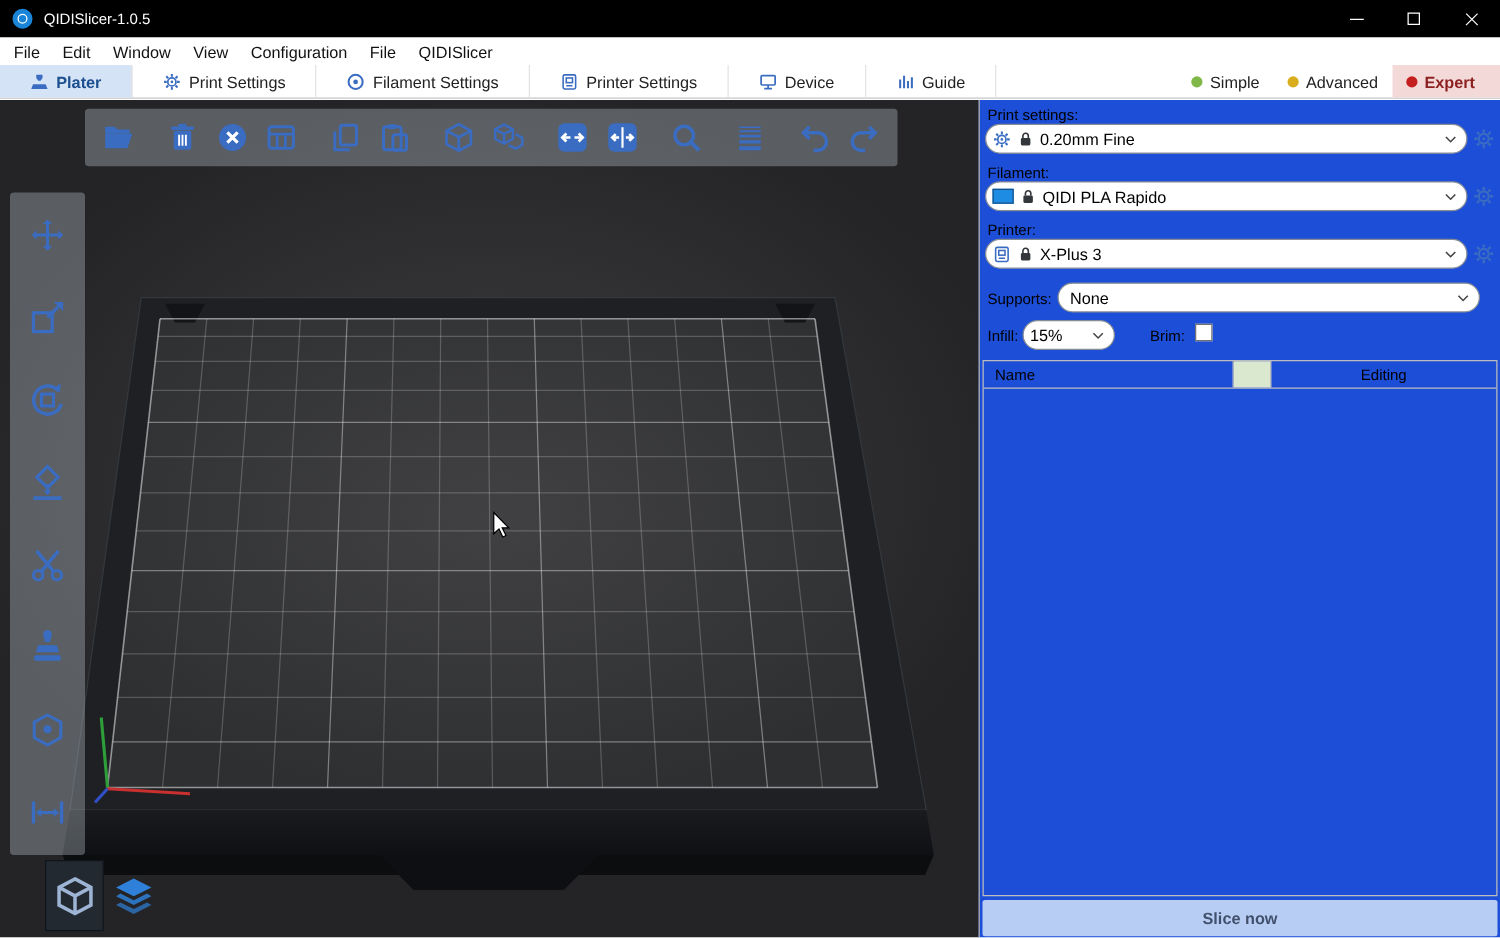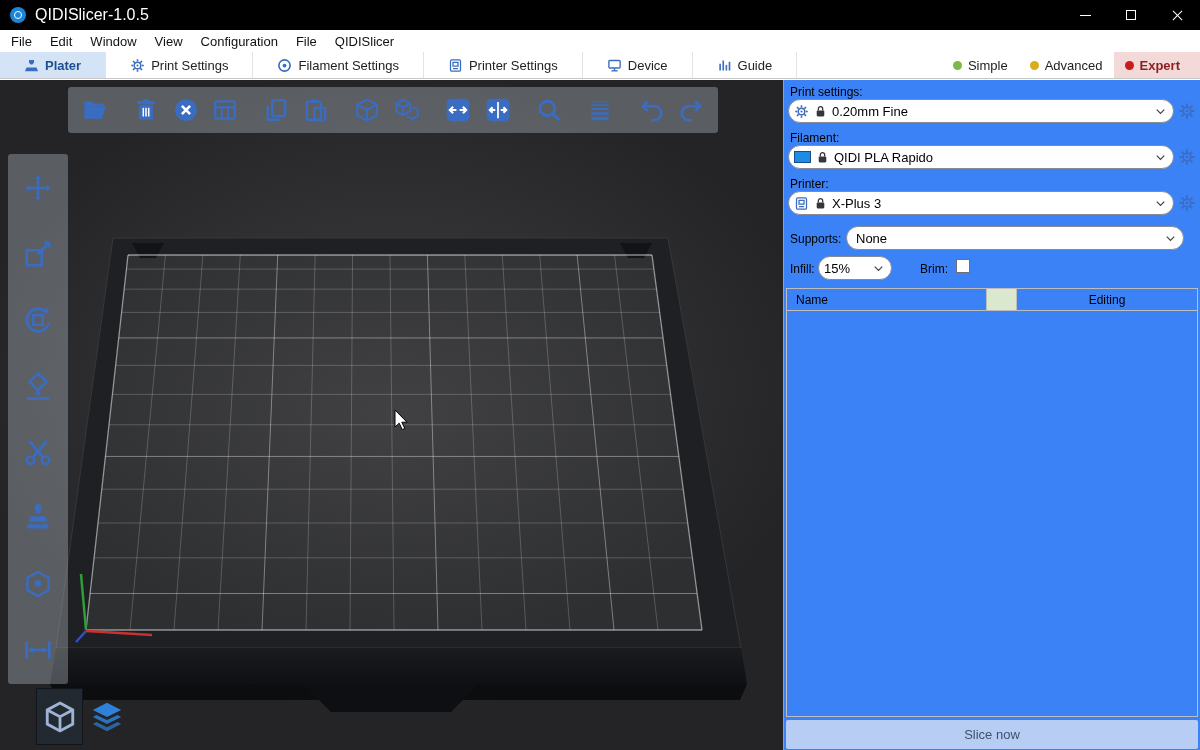--- a/index.html
+++ b/index.html
@@ -7,21 +7,21 @@
   body{position:relative;font-family:"Liberation Sans",sans-serif;background:#fff;
        --accent:#3a6cc1;--active-tab-bg:#d5e3f7;--active-tab-text:#1c4f8e;
        --active-mode-bg:#f4d9d9;--active-mode-text:#8c1f1f;--slice-bg:#b7cdf3;--slice-text:#41506c}
   .defs{position:absolute;width:0;height:0}
 
   
   .titlebar{position:absolute;top:0;left:0;width:100%;height:30px;background:#000;color:#fff;
             display:flex;align-items:center;padding-left:10px;gap:9px}
   .app-logo{width:16px;height:16px;border-radius:50%;background:#1a84d9;position:relative;flex:0 0 auto}
   .app-logo::after{content:"";position:absolute;left:4px;top:4px;width:6px;height:6px;border:1.5px solid #fff;border-radius:50%}
-  .title-text{font-size:16px}
+  .title-text{font-size:12px}
   .win-btns{margin-left:auto;display:flex;height:100%}
   .win-btn{width:46px;height:100%;display:flex;align-items:center;justify-content:center}
   .glyph-min{width:11px;height:1px;background:#fff}
   .glyph-max{width:10px;height:10px;border:1px solid #fff}
   .glyph-close{position:relative;width:13px;height:13px}
   .glyph-close i{position:absolute;left:0;top:6px;width:13px;height:1.2px;background:#fff;transform:rotate(45deg)}
   .glyph-close i:last-child{transform:rotate(-45deg)}
 
   
   .menubar{position:absolute;top:30px;left:0;width:100%;height:22px;background:#fff;display:flex;
@@ -53,41 +53,41 @@
                 padding:14px 0;gap:26px}
   .lbtn{width:40px;height:40px;display:flex;align-items:center;justify-content:center;color:var(--accent)}
   .lbtn svg{width:30px;height:30px}
   .view-toggle{position:absolute;left:36px;bottom:5px;display:flex}
   .vt-tile{width:47px;height:57px;display:flex;align-items:center;justify-content:center}
   .vt-tile svg{width:34px;height:34px}
   .vt-tile.active{background:#232930;border:1px solid #10151b;color:#9db4d4}
   .vt-preview{color:#2f80d8}
 
   
-  .sidebar{position:absolute;left:783px;top:80px;width:417px;height:670px;background:#3b82f6;
+  .sidebar{position:absolute;left:783px;top:80px;width:417px;height:670px;background:#1d4ed8;
            border-left:1px solid #9aa0a8;font-size:12px;color:#000}
   .sb-label{position:absolute;left:6px;font-size:12px}
   .combo{position:absolute;height:24px;border:1px solid #868c94;border-radius:12px;background:#fff;
          display:flex;align-items:center;padding:0 5px;font-size:13px;gap:5px}
   .combo .ctext{white-space:nowrap;overflow:hidden}
   .combo .caret{margin-left:auto;width:15px;height:15px;color:#444;flex:0 0 auto}
   .combo .cicon{width:15px;height:15px;color:var(--accent);flex:0 0 auto}
   .combo .licon{width:13px;height:13px;color:#33363b;flex:0 0 auto}
   .swatch{width:17px;height:12px;border:1px solid #14518a;flex:0 0 auto}
   .gearbtn{position:absolute;right:4px;width:18px;height:18px;color:var(--accent)}
   .gearbtn svg{width:18px;height:18px}
   .checkbox{position:absolute;width:14px;height:14px;border:1px solid #707070;background:#fff}
   .objlist{position:absolute;left:2px;right:2px;top:208px;height:429px;border:1px solid #bdbdbd}
   .objhead{display:flex;height:22px;border-bottom:1px solid #bdbdbd;font-size:12px;align-items:center}
   .oh-name{width:200px;height:100%;display:flex;align-items:center;padding-left:9px;border-right:1px solid #bdbdbd}
   .oh-mid{width:30px;height:100%;border-right:1px solid #bdbdbd}
   .oh-edit{flex:1;height:100%;display:flex;align-items:center;justify-content:center}
   .objbody{height:calc(100% - 22px)}
   .slice-btn{position:absolute;left:2px;right:2px;top:640px;height:29px;background:var(--slice-bg);
-             color:var(--slice-text);font-size:13px;font-weight:normal;display:flex;align-items:center;
+             color:var(--slice-text);font-size:13px;font-weight:bold;display:flex;align-items:center;
              justify-content:center;border-radius:2px}
 </style>
 </head>
 <body style="--accent: #3a6cc1; --active-tab-bg: #d5e3f7; --active-tab-text: #1c4f8e; --active-mode-bg: #f4d9d9; --active-mode-text: #8c1f1f; --slice-bg: #b7cdf3; --slice-text: #41506c;">
 
 <svg class="defs" aria-hidden="true">
 <defs>
   <symbol id="ic-gear" viewBox="0 0 24 24">
     <circle cx="12" cy="12" r="5.2" fill="none" stroke="currentColor" stroke-width="2.2"></circle>
     <circle cx="12" cy="12" r="1.7" fill="currentColor"></circle>

